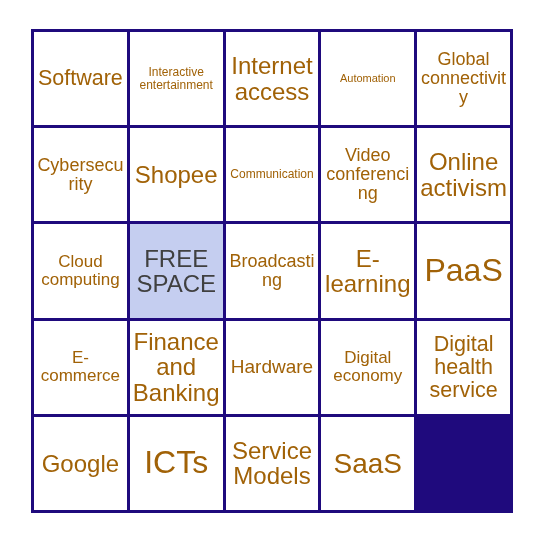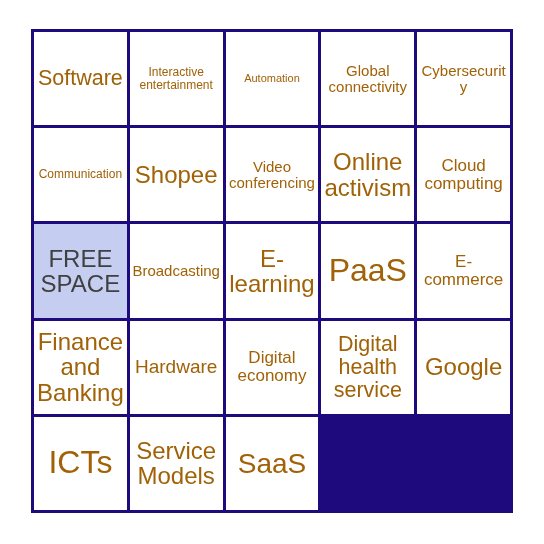--- a/index.html
+++ b/index.html
@@ -42,21 +42,21 @@
     -webkit-font-smoothing: antialiased;
   }
 
   .bingo-cell .cell-text {
     display: block;
     width: 100%;
   }
 
   
   .fs-xxs { font-size: 12px; }
-  .fs-xs  { font-size: 15px; }
+  .fs-xs  { font-size: 18px; }
   .fs-sm  { font-size: 11px; }
   .fs-md  { font-size: 17px; }
   .fs-lg  { font-size: 19px; }
   .fs-xl  { font-size: 21.5px; }
   .fs-xxl { font-size: 24px; }
   .fs-3xl { font-size: 28px; }
   .fs-4xl { font-size: 32px; }
 
   .free-space {
     background: #c5cef0;
@@ -67,33 +67,36 @@
 <body>
 
 <div id="bingo-card" style="border-color: rgb(31, 10, 125); background: rgb(31, 10, 125); grid-template-columns: repeat(5, 1fr); grid-template-rows: repeat(5, 1fr);">
     <div class="bingo-cell">
       <span class="cell-text fs-xl">Software</span>
     </div>
     <div class="bingo-cell">
       <span class="cell-text fs-xxs">Interactive entertainment</span>
     </div>
     <div class="bingo-cell">
+      <span class="cell-text fs-xxl">Internet access</span>
+    </div>
+    <div class="bingo-cell">
       <span class="cell-text fs-sm">Automation</span>
     </div>
     <div class="bingo-cell">
       <span class="cell-text fs-xs">Global connectivity</span>
     </div>
     <div class="bingo-cell">
       <span class="cell-text fs-xs">Cybersecurity</span>
     </div>
     <div class="bingo-cell">
-      <span class="cell-text fs-xxs">Communication</span>
+      <span class="cell-text fs-xxl">Shopee</span>
     </div>
     <div class="bingo-cell">
-      <span class="cell-text fs-xxl">Shopee</span>
+      <span class="cell-text fs-xxs">Communication</span>
     </div>
     <div class="bingo-cell">
       <span class="cell-text fs-xs">Video conferencing</span>
     </div>
     <div class="bingo-cell">
       <span class="cell-text fs-xxl">Online activism</span>
     </div>
     <div class="bingo-cell">
       <span class="cell-text fs-md">Cloud computing</span>
     </div>

